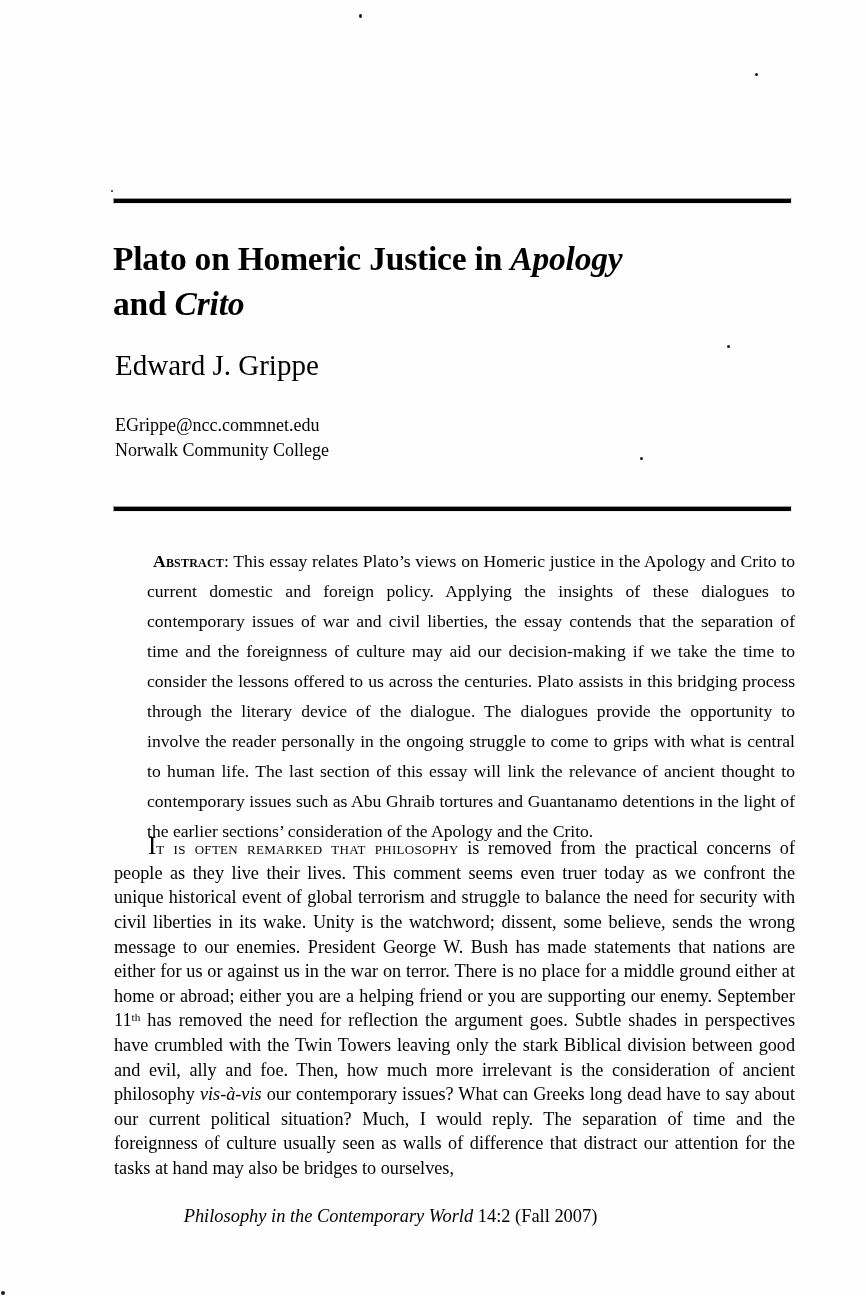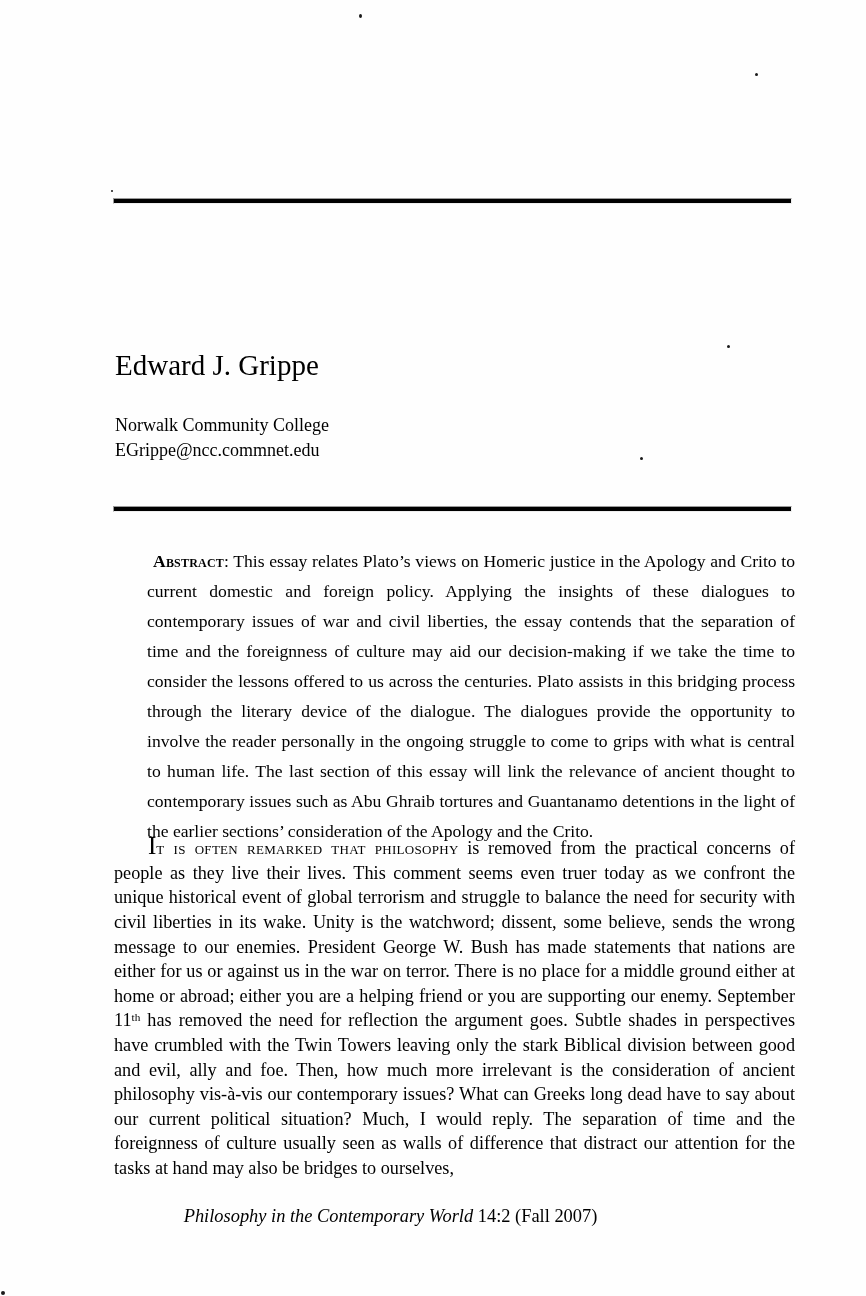--- a/index.html
+++ b/index.html
@@ -107,21 +107,21 @@
     text-indent: 34px;
   }
   .dropcap {
     font-size: 25px;
     line-height: 0;
   }
   .bodysc {
     font-variant: small-caps;
     letter-spacing: 0.3px;
   }
-  .ital { }
+  .ital { font-style: italic; }
   sup {
     font-size: 0.62em;
     vertical-align: 0.45em;
     line-height: 0;
   }
 
   
   .footer {
     position: absolute;
     left: 0;
@@ -139,26 +139,29 @@
 
   <div class="speck" style="left:359px; top:14px; width:3px; height:4px;"></div>
   <div class="speck" style="left:111px; top:190px; width:2px; height:2px;"></div>
   <div class="speck" style="left:755px; top:73px; width:3px; height:3px;"></div>
   <div class="speck" style="left:727px; top:345px; width:3px; height:3px;"></div>
   <div class="speck" style="left:640px; top:457px; width:3px; height:3px;"></div>
   <div class="speck" style="left:1px; top:1291px; width:4px; height:4px;"></div>
 
   <hr class="rule top">
 
+  <div class="title-block">
+    <h1 class="title"><span>Plato on Homeric Justice in </span><span class="ital">Apology</span><br><span>and </span><span class="ital">Crito</span></h1>
+  </div>
 
   <div class="author">Edward J. Grippe</div>
 
   <div class="affil">
+    <div>EGrippe@ncc.commnet.edu</div>
     <div>Norwalk Community College</div>
-    <div>EGrippe@ncc.commnet.edu</div>
   </div>
 
   <hr class="rule lower">
 
   <p class="abstract"><span class="smallcaps">Abstract</span><span>: </span><span>This essay relates Plato’s views on Homeric justice in the Apology and Crito to current domestic and foreign policy. Applying the insights of these dialogues to contemporary issues of war and civil liberties, the essay contends that the separation of time and the foreignness of culture may aid our decision-making if we take the time to consider the lessons offered to us across the centuries. Plato assists in this bridging process through the literary device of the dialogue. The dialogues provide the opportunity to involve the reader personally in the ongoing struggle to come to grips with what is central to human life. The last section of this essay will link the relevance of ancient thought to contemporary issues such as Abu Ghraib tortures and Guantanamo detentions in the light of the earlier sections’ consideration of the Apology and the Crito.</span></p>
 
   <p class="body-par"><span class="dropcap">I</span><span class="bodysc">t is often remarked that philosophy</span><span> is removed from the practical concerns of people as they live their lives. This comment seems even truer today as we confront the unique historical event of global terrorism and struggle to balance the need for security with civil liberties in its wake. Unity is the watchword; dissent, some believe, sends the wrong message to our enemies. President George W. Bush has made statements that nations are either for us or against us in the war on terror. There is no place for a middle ground either at home or abroad; either you are a helping friend or you are supporting our enemy. September 11</span><sup>th</sup><span> has removed the need for reflection the argument goes. Subtle shades in perspectives have crumbled with the Twin Towers leaving only the stark Biblical division between good and evil, ally and foe. Then, how much more irrelevant is the consideration of ancient philosophy </span><span class="ital">vis-à-vis</span><span> our contemporary issues? What can Greeks long dead have to say about our current political situation? Much, I would reply. The separation of time and the foreignness of culture usually seen as walls of difference that distract our attention for the tasks at hand may also be bridges to ourselves,</span></p>
 
   <div class="footer"><span class="jname">Philosophy in the Contemporary World</span><span> 14:2 (Fall 2007)</span></div>
 

